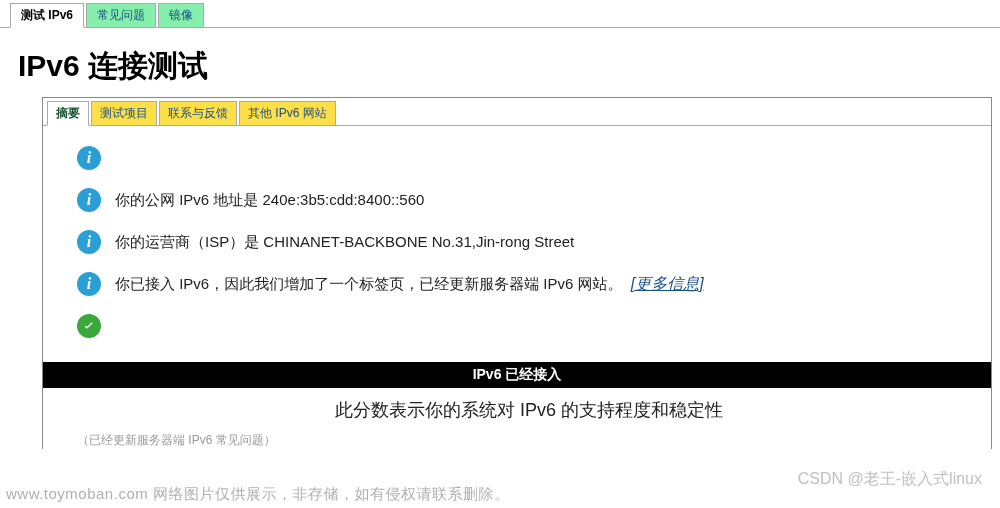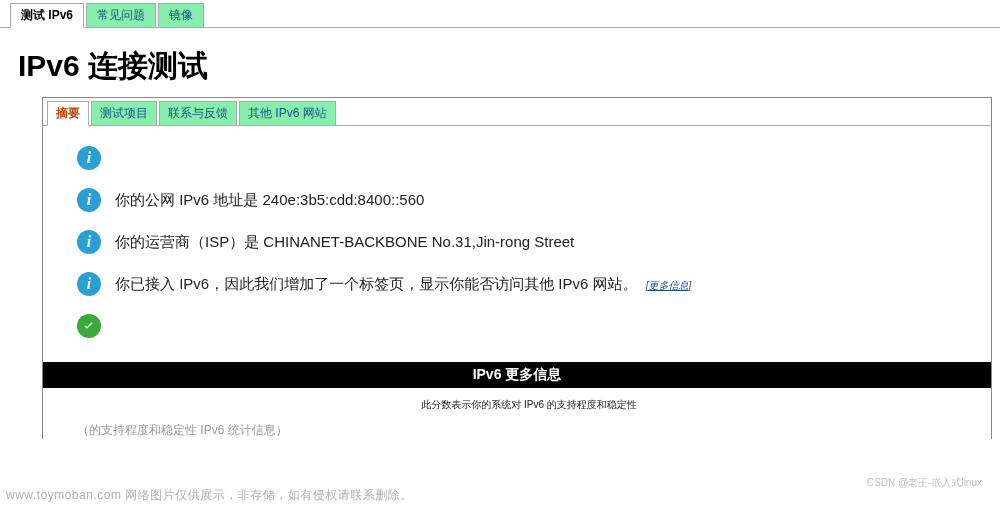--- a/index.html
+++ b/index.html
@@ -46,32 +46,32 @@
       width: 950px;
     }
     .sub-tabs {
       display: flex;
       gap: 2px;
       border-bottom: 1px solid #aaa;
       padding: 2px 2px 0 4px;
     }
     .sub-tabs .tab {
       border: 1px solid #aaa;
-      background: #86efac;
+      background: #fde047;
       padding: 3px 8px;
       font-size: 12px;
       color: #1a4f8b;
       position: relative;
       top: 1px;
     }
     .sub-tabs .tab.active {
       background: #fff;
       border-bottom: 1px solid #fff;
       font-weight: bold;
-      color: #c2410c;
+      color: #14532d;
     }
     .summary-list {
       padding: 14px 10px 6px 34px;
     }
     .summary-row {
       display: flex;
       align-items: center;
       gap: 14px;
       min-height: 36px;
       margin-bottom: 6px;
@@ -102,21 +102,21 @@
       flex-shrink: 0;
     }
     .icon-check svg { width: 16px; height: 16px; }
     .summary-text {
       font-size: 15px;
       color: #222;
     }
     .more-link {
       color: #1a4f8b;
       font-style: italic;
-      font-size: 10px;
+      font-size: 16px;
       text-decoration: underline;
       margin-left: 4px;
     }
     .score-header {
       background: #000;
       color: #fff;
       font-weight: bold;
       text-align: center;
       padding: 4px 0;
       font-size: 14px;
@@ -129,21 +129,21 @@
     }
     .score-value {
       color: #1a9d1a;
       font-size: 44px;
       font-weight: normal;
       font-family: Arial, sans-serif;
       letter-spacing: -1px;
       min-width: 150px;
     }
     .score-desc {
-      font-size: 10px;
+      font-size: 18px;
       color: #222;
       padding-top: 4px;
       flex: 1;
       text-align: center;
     }
     .below-score {
       padding: 10px 10px 0 34px;
       font-size: 13px;
       color: #222;
     }
@@ -153,29 +153,29 @@
     }
     .stats-note {
       padding: 8px 10px 0 34px;
       font-size: 12px;
       color: #999;
     }
     .watermark-left {
       position: absolute;
       left: 6px;
       bottom: 4px;
-      font-size: 12px;
+      font-size: 15px;
       color: #b0b0b0;
       letter-spacing: 0.5px;
     }
     .watermark-right {
       position: absolute;
       right: 18px;
       bottom: 18px;
-      font-size: 10px;
+      font-size: 16px;
       color: #c0c0c0;
     }
   </style>
 </head>
 <body>
 
 <div class="top-tabs">
   <div class="tab active">测试 IPv6</div>
   <div class="tab">常见问题</div>
   <div class="tab">镜像</div>
@@ -199,37 +199,37 @@
       <span class="icon-info">i</span>
       <span class="summary-text">你的公网 IPv6 地址是 240e:3b5:cdd:8400::560</span>
     </div>
     <div class="summary-row">
       <span class="icon-info">i</span>
       <span class="summary-text">你的运营商（ISP）是 CHINANET-BACKBONE No.31,Jin-rong Street</span>
     </div>
     <div class="summary-row">
       <span class="icon-info">i</span>
       <span class="summary-text">
-        <span>你已接入 IPv6，因此我们增加了一个标签页，显示你能否访问其他 IPv6 网站。</span>
+        <span>你已接入 IPv6，因此我们增加了一个标签页，已经更新服务器端 IPv6 网站。</span>
         <a class="more-link">[更多信息]</a>
       </span>
     </div>
     <div class="summary-row">
       <span class="icon-check">
         <svg viewBox="0 0 24 24">
             <path fill="#fff" d="M9 16.2l-3.5-3.5 1.4-1.4L9 13.4l7.1-7.1 1.4 1.4z"></path>
           </svg>
       </span>
     </div>
   </div>
 
-  <div class="score-header">IPv6 更多信息</div>
+  <div class="score-header">IPv6 已经接入</div>
 
   <div class="score-area">
     <div class="score-desc">此分数表示你的系统对 IPv6 的支持程度和稳定性</div>
   </div>
 
 
-  <div class="stats-note">（的支持程度和稳定性 IPv6 统计信息）</div>
+  <div class="stats-note">（已经更新服务器端 IPv6 常见问题）</div>
 </div>
 
 <div class="watermark-left">www.toymoban.com 网络图片仅供展示，非存储，如有侵权请联系删除。</div>
 <div class="watermark-right">CSDN @老王-嵌入式linux</div>
 
 </body></html>

